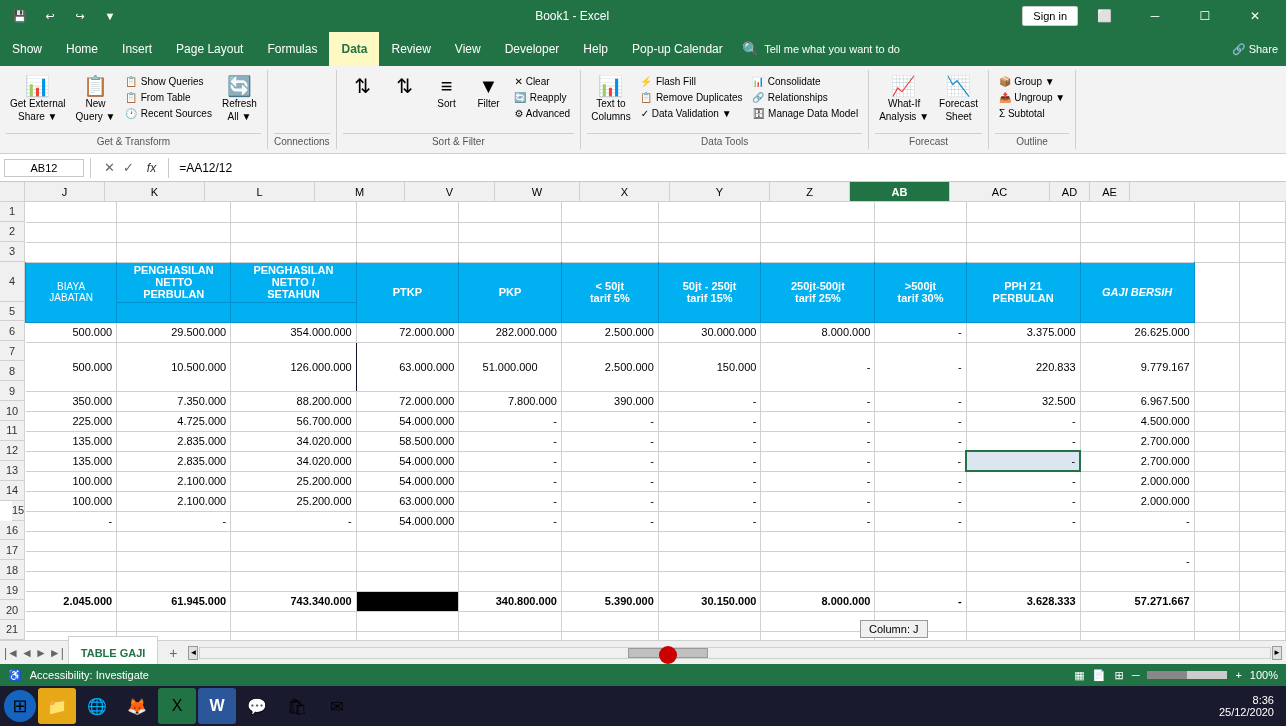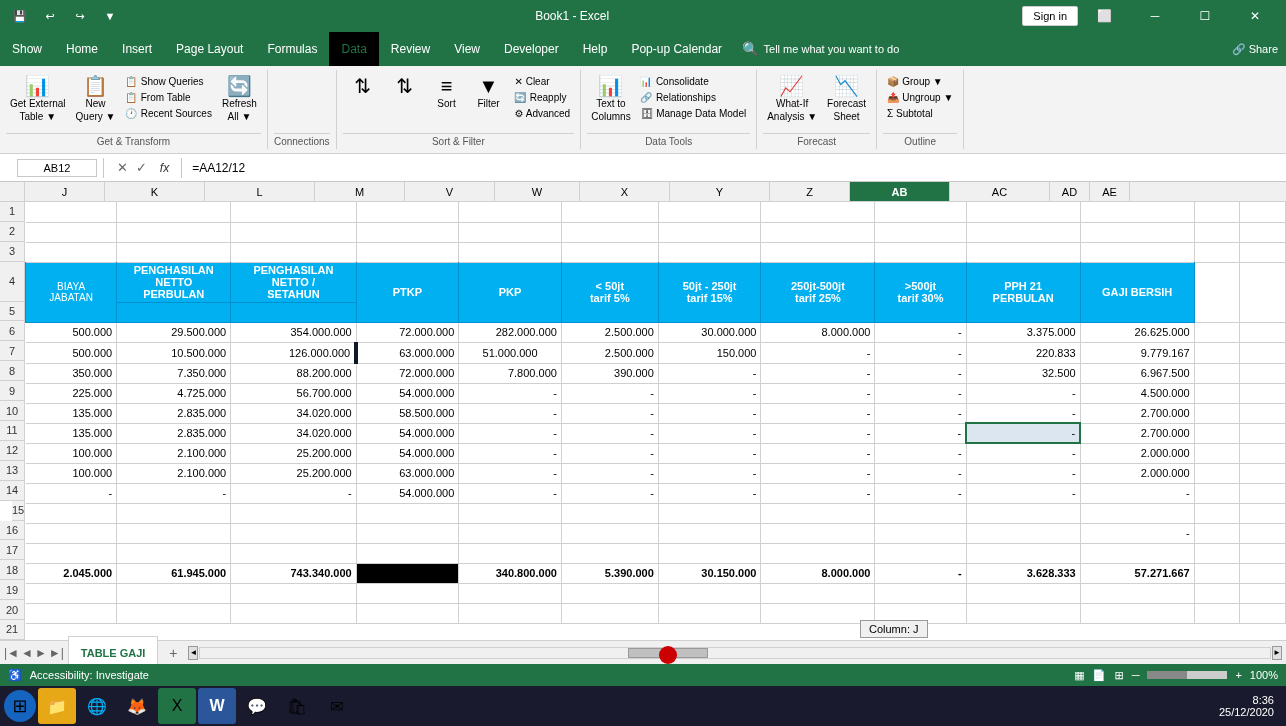--- a/index.html
+++ b/index.html
@@ -23,21 +23,21 @@
     .ribbon-tabs { display: flex; background: #217346; height: 34px; }
     .ribbon-tab {
       padding: 0 12px;
       display: flex;
       align-items: center;
       cursor: pointer;
       color: white;
       font-size: 12px;
       height: 34px;
     }
-    .ribbon-tab.active { background: #000000; color: #217346; font-weight: 400; }
+    .ribbon-tab.active { background: #fef9c3; color: #217346; font-weight: 700; }
     .ribbon-content { display: flex; height: 88px; background: #f3f3f3; padding: 4px 0; border-bottom: 1px solid #d0d0d0; }
     .ribbon-group {
       display: flex;
       flex-direction: column;
       align-items: stretch;
       border-right: 1px solid #d0d0d0;
       padding: 0 6px;
       min-width: fit-content;
     }
     .ribbon-group-content { display: flex; flex: 1; align-items: flex-start; gap: 2px; padding-top: 4px; }
@@ -74,21 +74,21 @@
       border-radius: 2px;
     }
 
     
     .formula-bar {
       display: flex;
       align-items: center;
       height: 28px;
       background: white;
       border-bottom: 1px solid #c8c8c8;
-      padding: 0 17px;
+      padding: 0 4px;
     }
     .name-box {
       width: 80px;
       border: 1px solid #c8c8c8;
       padding: 2px 4px;
       font-size: 11px;
       text-align: center;
     }
     .formula-divider { width: 1px; height: 20px; background: #c8c8c8; margin: 0 6px; }
     .formula-btns { display: flex; gap: 2px; color: #666; margin: 0 4px; }
@@ -208,21 +208,21 @@
     </div>
   </div>
 
   <div class="ribbon-content">
 
     <div class="ribbon-group">
       <div class="ribbon-group-content">
         <div class="ribbon-btn">
           <div class="icon">📊</div>
           <div>Get External</div>
-          <div>Table ▼</div>
+          <div>Share ▼</div>
         </div>
         <div class="ribbon-btn">
           <div class="icon">📋</div>
           <div>New</div>
           <div>Query ▼</div>
         </div>
         <div class="ribbon-col">
           <div class="ribbon-btn-small">📋 Show Queries</div>
           <div class="ribbon-btn-small">📋 From Table</div>
           <div class="ribbon-btn-small">🕐 Recent Sources</div>
@@ -264,20 +264,25 @@
       </div>
       <div class="ribbon-group-label">Sort &amp; Filter</div>
     </div>
 
     <div class="ribbon-group">
       <div class="ribbon-group-content">
         <div class="ribbon-btn">
           <div class="icon">📊</div>
           <div>Text to</div>
           <div>Columns</div>
+        </div>
+        <div class="ribbon-col">
+          <div class="ribbon-btn-small">⚡ Flash Fill</div>
+          <div class="ribbon-btn-small">📋 Remove Duplicates</div>
+          <div class="ribbon-btn-small">✓ Data Validation ▼</div>
         </div>
         <div class="ribbon-col">
           <div class="ribbon-btn-small">📊 Consolidate</div>
           <div class="ribbon-btn-small">🔗 Relationships</div>
           <div class="ribbon-btn-small">🗄 Manage Data Model</div>
         </div>
       </div>
       <div class="ribbon-group-label">Data Tools</div>
     </div>
 
@@ -422,21 +427,21 @@
             <td rowspan="3" style="width:80px; height:60px; background:#00B0F0; color:white; font-weight:normal; text-align:center; vertical-align:middle; border:1px solid #0090d0; font-size:10px;">BIAYA<br>JABATAN</td>
             <td rowspan="2" style="width:100px; background:#00B0F0; color:white; font-weight:bold; text-align:center; vertical-align:bottom; border:1px solid #0090d0; font-size:11px; padding-bottom:2px;">PENGHASILAN<br>NETTO<br>PERBULAN</td>
             <td rowspan="2" style="width:110px; background:#00B0F0; color:white; font-weight:bold; text-align:center; vertical-align:bottom; border:1px solid #0090d0; font-size:11px; padding-bottom:2px;">PENGHASILAN<br>NETTO /<br>SETAHUN</td>
             <td rowspan="3" style="width:90px; background:#00B0F0; color:white; font-weight:bold; text-align:center; vertical-align:middle; border:1px solid #0090d0; font-size:11px;">PTKP</td>
             <td rowspan="3" style="width:90px; background:#00B0F0; color:white; font-weight:bold; text-align:center; vertical-align:middle; border:1px solid #0090d0; font-size:11px;">PKP</td>
             <td rowspan="3" style="width:85px; background:#00B0F0; color:white; font-weight:bold; text-align:center; vertical-align:middle; border:1px solid #0090d0; font-size:11px;">&lt; 50jt<br>tarif 5%</td>
             <td rowspan="3" style="width:90px; background:#00B0F0; color:white; font-weight:bold; text-align:center; vertical-align:middle; border:1px solid #0090d0; font-size:11px;">50jt - 250jt<br>tarif 15%</td>
             <td rowspan="3" style="width:100px; background:#00B0F0; color:white; font-weight:bold; text-align:center; vertical-align:middle; border:1px solid #0090d0; font-size:11px;">250jt-500jt<br>tarif 25%</td>
             <td rowspan="3" style="width:80px; background:#00B0F0; color:white; font-weight:bold; text-align:center; vertical-align:middle; border:1px solid #0090d0; font-size:11px;">&gt;500jt<br>tarif 30%</td>
             <td rowspan="3" style="width:100px; background:#00B0F0; color:white; font-weight:bold; text-align:center; vertical-align:middle; border:1px solid #0090d0; font-size:11px;">PPH 21<br>PERBULAN</td>
-            <td rowspan="3" style="width:100px; background:#00B0F0; color:white; font-weight:bold; text-align:center; vertical-align:middle; border:1px solid #0090d0; font-size:11px;">GAJI BERSIH</td>
+            <td rowspan="3" style="width:100px; background:#00B0F0; color:white; font-weight:bold; text-align:center; vertical-align:middle; border:1px solid #0090d0; font-size:11px;font-style:italic;">GAJI BERSIH</td>
             <td rowspan="3" style="width:40px; background:white; border:1px solid #d0d0d0;"></td>
             <td rowspan="3" style="width:40px; background:white; border:1px solid #d0d0d0;"></td>
           </tr>
           <tr>
           </tr>
           <tr>
             <td style="background:#00B0F0; border:1px solid #0090d0;"></td>
             <td style="background:#00B0F0; border:1px solid #0090d0;"></td>
           </tr>
 
@@ -451,21 +456,21 @@
             <td style="text-align:right; padding:1px 4px; border-right:1px solid #d0d0d0; border-bottom:1px solid #d0d0d0;">8.000.000</td>
             <td style="text-align:right; padding:1px 4px; border-right:1px solid #d0d0d0; border-bottom:1px solid #d0d0d0;">-</td>
             <td style="text-align:right; padding:1px 4px; border-right:1px solid #d0d0d0; border-bottom:1px solid #d0d0d0;">3.375.000</td>
             <td style="text-align:right; padding:0 4px; border-right:1px solid #d0d0d0; border-bottom:1px solid #d0d0d0;">26.625.000</td>
             <td style="border-right:1px solid #d0d0d0; border-bottom:1px solid #d0d0d0;"></td>
             <td style="border-right:1px solid #d0d0d0; border-bottom:1px solid #d0d0d0;"></td>
           </tr>
           <tr>
             <td style="text-align:right; padding:1px 4px; border-right:1px solid #d0d0d0; border-bottom:1px solid #d0d0d0;">500.000</td>
             <td style="text-align:right; padding:1px 4px; border-right:1px solid #d0d0d0; border-bottom:1px solid #d0d0d0;">10.500.000</td>
-            <td style="text-align:right; padding:4px 4px; border-right:4px solid #0f172a; border-bottom:1px solid #d0d0d0;">126.000.000</td>
+            <td style="text-align:right; padding:18px 4px; border-right:1px solid #0f172a; border-bottom:1px solid #d0d0d0;">126.000.000</td>
             <td style="text-align:right; padding:1px 4px; border-right:1px solid #d0d0d0; border-bottom:1px solid #d0d0d0;">63.000.000</td>
             <td style="text-align:center; padding:1px 4px; border-right:1px solid #d0d0d0; border-bottom:1px solid #d0d0d0;">51.000.000</td>
             <td style="text-align:right; padding:1px 4px; border-right:1px solid #d0d0d0; border-bottom:1px solid #d0d0d0;">2.500.000</td>
             <td style="text-align:right; padding:1px 4px; border-right:1px solid #d0d0d0; border-bottom:1px solid #d0d0d0;">150.000</td>
             <td style="text-align:right; padding:1px 4px; border-right:1px solid #d0d0d0; border-bottom:1px solid #d0d0d0;">-</td>
             <td style="text-align:right; padding:1px 4px; border-right:1px solid #d0d0d0; border-bottom:1px solid #d0d0d0;">-</td>
             <td style="text-align:right; padding:1px 4px; border-right:1px solid #d0d0d0; border-bottom:1px solid #d0d0d0;">220.833</td>
             <td style="text-align:right; padding:1px 4px; border-right:1px solid #d0d0d0; border-bottom:1px solid #d0d0d0;">9.779.167</td>
             <td style="border-right:1px solid #d0d0d0; border-bottom:1px solid #d0d0d0;"></td>
             <td style="border-right:1px solid #d0d0d0; border-bottom:1px solid #d0d0d0;"></td>

